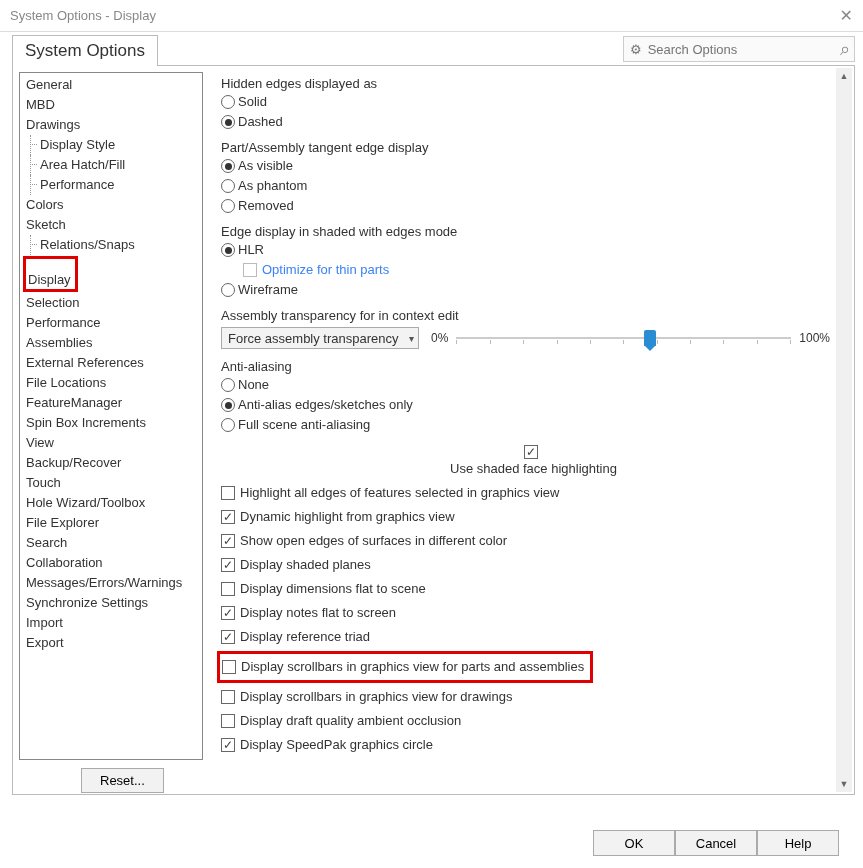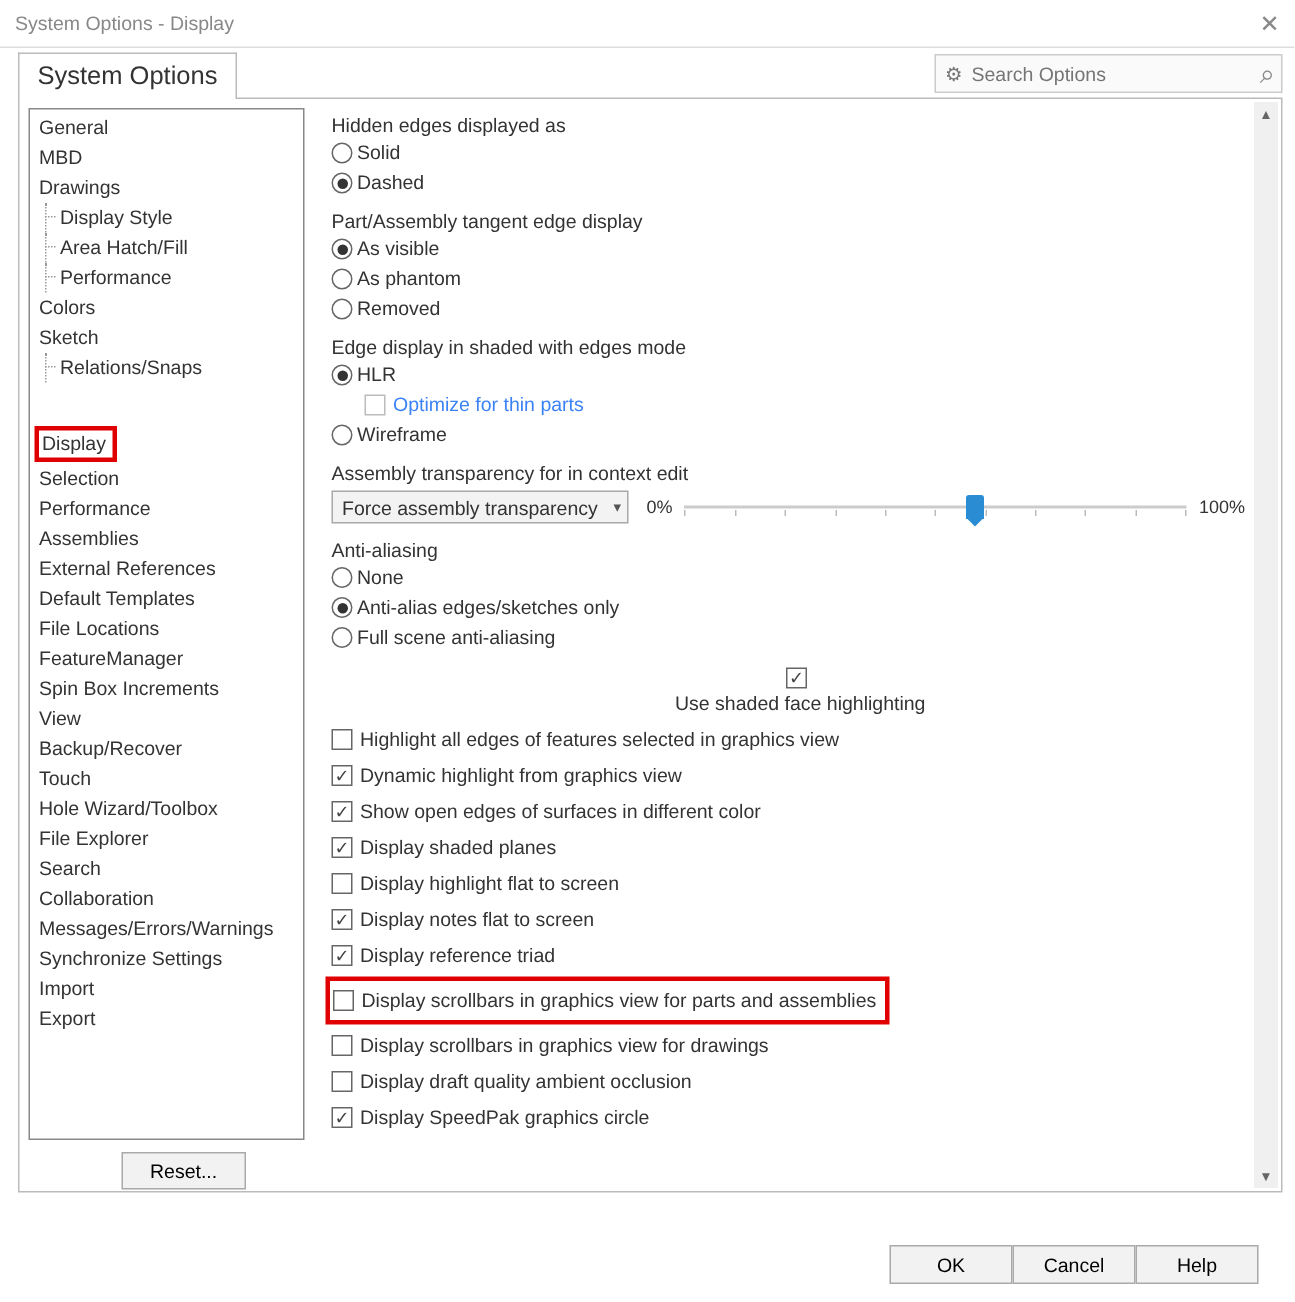--- a/index.html
+++ b/index.html
@@ -12,21 +12,21 @@
   .search-wrap input { border: none; outline: none; background: transparent; flex: 1; font-size: 13px; color: #666; }
   .gear { color: #777; margin-right: 4px; font-size: 13px; }
   .mag { color: #888; font-size: 18px; }
   .content-border { border: 1px solid #bbb; margin: 0 8px 0 12px; padding: 6px 0 10px 6px; position: relative; height: 730px; margin-top: -1px; }
   .columns { display: flex; height: 100%; }
   .sidebar { width: 184px; border: 1px solid #888; height: 688px; overflow: hidden; padding: 2px 0; }
   .sidebar .item { padding: 1px 4px 1px 6px; font-size: 13px; line-height: 18px; cursor: default; }
   .sidebar .sub { padding-left: 20px; position: relative; }
   .sidebar .sub::before { content: ""; position: absolute; left: 10px; top: 0; height: 100%; border-left: 1px dotted #999; }
   .sidebar .sub .dash { position: absolute; left: 10px; top: 9px; width: 7px; border-top: 1px dotted #999; }
-  .highlight-box { border: 3px solid #e10000; display: inline-block; padding: 0px 4px 0px 2px; margin-left: -3px; margin-top: 28px; }
+  .highlight-box { border: 3px solid #e10000; display: inline-block; padding: 12px 4px 0px 2px; margin-left: -3px; }
   .reset-wrap { text-align: left; padding: 8px 0 0 62px; }
   .btn { border: 1px solid #aaa; background: #f2f2f2; font-size: 13px; cursor: default; }
   .reset-btn { padding: 4px 18px; }
   .main { flex: 1; padding: 2px 8px 0 18px; position: relative; height: 688px; overflow: hidden; }
   .main .group-label { font-size: 13px; margin-top: 2px; margin-bottom: 1px; }
   .radio-row, .check-row { display: flex; align-items: center; font-size: 13px; line-height: 20px; }
   .radio { width: 14px; height: 14px; border: 1.5px solid #666; border-radius: 50%; margin-right: 3px; display: inline-flex; align-items: center; justify-content: center; background: #fff; }
   .radio.sel::after { content: ""; width: 7px; height: 7px; background: #333; border-radius: 50%; }
   .chk { width: 14px; height: 14px; border: 1px solid #666; margin-right: 5px; display: inline-flex; align-items: center; justify-content: center; background: #fff; font-size: 12px; color: #444; }
   .chk.sel::after { content: "✓"; line-height: 12px; }
@@ -79,21 +79,20 @@
           <div class="item sub"><span class="dash"></span>Area Hatch/Fill</div>
           <div class="item sub"><span class="dash"></span>Performance</div>
           <div class="item">Colors</div>
           <div class="item">Sketch</div>
           <div class="item sub"><span class="dash"></span>Relations/Snaps</div>
           <div class="item"><span class="highlight-box">Display</span></div>
           <div class="item">Selection</div>
           <div class="item">Performance</div>
           <div class="item">Assemblies</div>
           <div class="item">External References</div>
-          <div class="item">Default Templates</div>
           <div class="item">File Locations</div>
           <div class="item">FeatureManager</div>
           <div class="item">Spin Box Increments</div>
           <div class="item">View</div>
           <div class="item">Backup/Recover</div>
           <div class="item">Touch</div>
           <div class="item">Hole Wizard/Toolbox</div>
           <div class="item">File Explorer</div>
           <div class="item">Search</div>
           <div class="item">Collaboration</div>
@@ -210,21 +209,21 @@
           <div class="check-row" style="margin-bottom: 4px;">
             <span class="chk sel"></span>
             <span>Show open edges of surfaces in different color</span>
           </div>
           <div class="check-row" style="margin-bottom: 4px;">
             <span class="chk sel"></span>
             <span>Display shaded planes</span>
           </div>
           <div class="check-row" style="margin-bottom: 4px;">
             <span class="chk"></span>
-            <span>Display highlight flat to screen</span>
+            <span>Display dimensions flat to scene</span>
           </div>
           <div class="check-row" style="margin-bottom: 4px;">
             <span class="chk sel"></span>
             <span>Display notes flat to screen</span>
           </div>
           <div class="check-row" style="margin-bottom: 4px;">
             <span class="chk sel"></span>
             <span>Display reference triad</span>
           </div>
           <div class="check-row" style="margin-bottom: 4px;">

